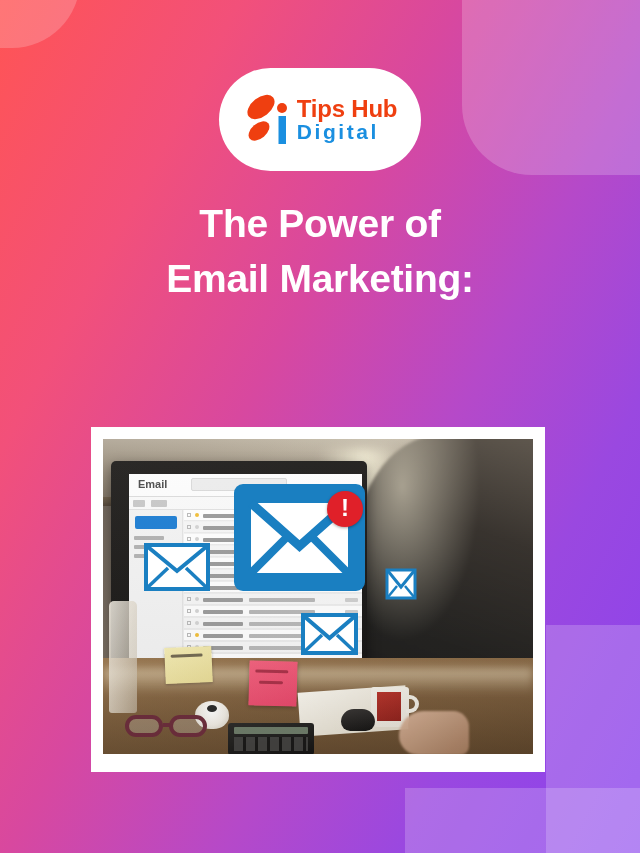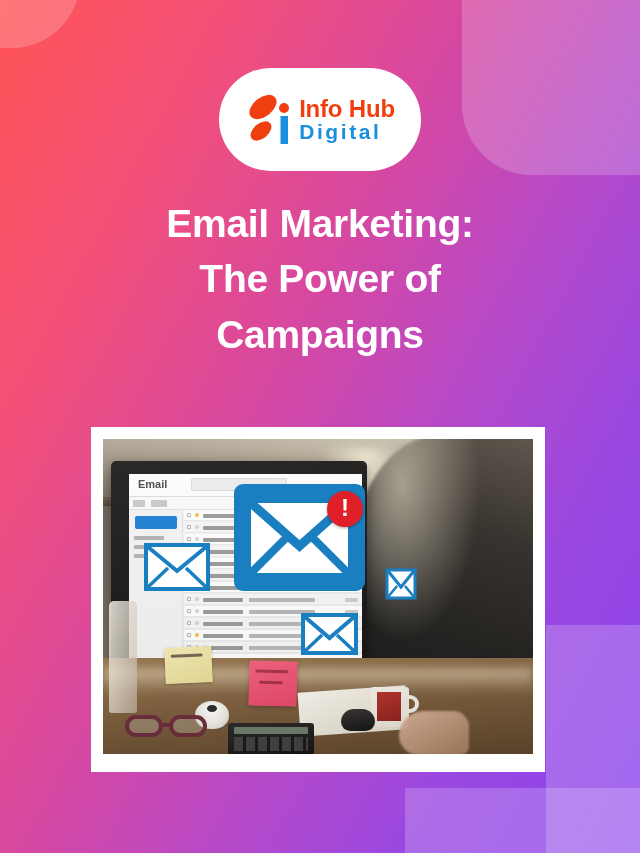--- a/index.html
+++ b/index.html
@@ -355,30 +355,29 @@
 
   <div class="logo-pill">
     <div class="logo-inner">
       <svg class="logo-mark" viewBox="0 0 52 56">
         <ellipse cx="18" cy="15" rx="15.5" ry="9.5" fill="#ef3f10" transform="rotate(-38 18 15)"></ellipse>
         <ellipse cx="16" cy="39" rx="12" ry="7.5" fill="#ef3f10" transform="rotate(-40 16 39)"></ellipse>
         <circle cx="39" cy="16" r="5" fill="#ef3f10"></circle>
         <rect x="35.5" y="24" width="7.5" height="28" fill="#1a8fe0"></rect>
       </svg>
       <div class="logo-words">
-        <div class="logo-top">Info Hub</div>
+        <div class="logo-top">Tips Hub</div>
         <div class="logo-bottom">Digital</div>
       </div>
     </div>
   </div>
 
   <h1 class="headline">
+    <span class="ln">The Power of</span>
     <span class="ln">Email Marketing:</span>
-    <span class="ln">The Power of</span>
-    <span class="ln">Campaigns</span>
   </h1>
 
   <div class="photo-card">
     <div class="photo">
 
       <div class="scene-bg"></div>
       <div class="wall-shelf"></div>
       <div class="wall-line"></div>
 
       <div class="second-screen">

